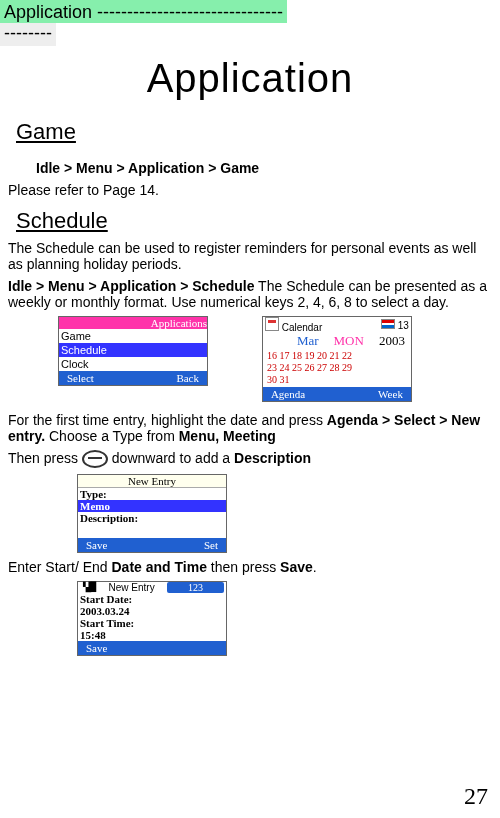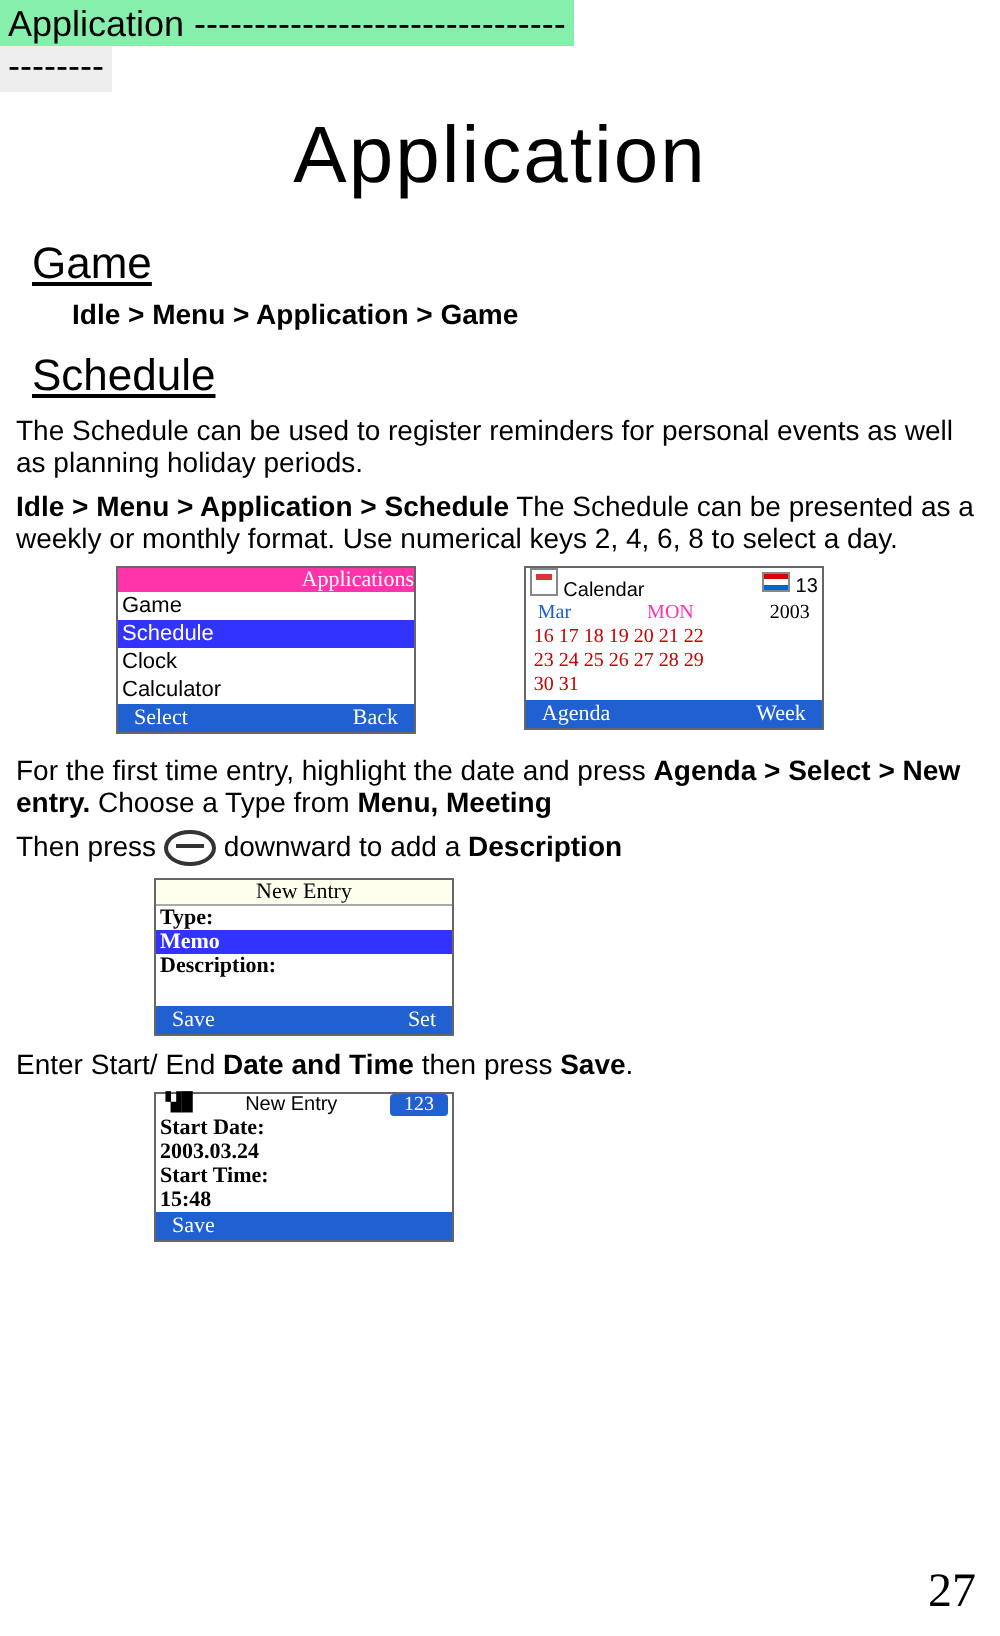--- a/index.html
+++ b/index.html
@@ -40,21 +40,21 @@
     font-family: Verdana, Geneva, sans-serif;
     font-size: 22px;
     text-decoration: underline;
     margin: 8px 0 0 8px;
   }
   .content {
     margin: 0 8px;
   }
   .breadcrumb {
     font-weight: bold;
-    margin-top: 4px;
+    margin-top: 15px;
     padding-left: 28px;
   }
   p {
     margin: 6px 0;
   }
   .mt10 { margin-top: 10px; }
   .bold { font-weight: bold; }
   .page-number {
     position: absolute;
     right: 12px;
@@ -103,22 +103,23 @@
     background: linear-gradient(to bottom, #d00 33%, #fff 33%, #fff 66%, #06c 66%);
     display: inline-block;
     border:1px solid #888;
   }
   .cal-icon { width:12px; height:12px; border:1px solid #888; display:inline-block; position:relative; }
   .cal-icon::before{content:"";position:absolute;left:2px;right:2px;top:2px;height:3px;background:#d33;}
   .cal-head {
     display: flex;
     justify-content: space-between;
     font-family: "Comic Sans MS", cursive;
-    font-size: 10px;
+    font-size: 13px;
     padding: 0 6px;
+    margin-left: 28px;
   }
   .cal-head-mar { color: #2060d0; }
   .cal-head-mon { color: #f3a; }
   .cal-grid {
     font-family: "Comic Sans MS", cursive;
     font-size: 10px;
     line-height: 12px;
     padding: 1px 4px;
     color: #c00;
   }
@@ -127,21 +128,21 @@
     text-align: center;
     font-family: "Comic Sans MS", cursive;
     font-size: 11px;
     border-bottom: 1px solid #aaa;
   }
   .entry-row { padding: 0 2px; font-weight:bold; font-family: "Comic Sans MS", cursive; font-size: 11px; }
   .entry-row-sel { background:#33f; color:#fff; }
   .entry-status { display:flex; justify-content:space-between; font-size:10px; padding:0 2px;}
   .entry-status .ant { font-family:monospace; font-size:9px; }
   .entry-status .sig { font-size:9px; }
-  .sig-box { background:#2060d0; color:#fff; padding:0 7px; font-family:"Comic Sans MS",cursive; font-size:10px; border-radius:2px; }
+  .sig-box { background:#2060d0; color:#fff; padding:0 21px; font-family:"Comic Sans MS",cursive; font-size:10px; border-radius:2px; }
   
   .nav-key {
     display:inline-block;
     width:22px; height:14px;
     border:2px solid #333;
     border-radius:50%;
     position:relative;
     vertical-align:middle;
   }
   .nav-key::before{content:"";position:absolute;left:4px;right:4px;top:5px;height:2px;background:#333;}
@@ -155,35 +156,35 @@
   <span class="running-header">Application -------------------------------</span><br>
   <span class="running-header-line2">--------</span>
 </div>
 
 <div class="page-title">Application</div>
 
 <div class="content">
 
   <div class="section-title">Game</div>
   <p class="breadcrumb">Idle &gt; Menu &gt; Application &gt; Game</p>
+  <p>Please refer to Page 14.</p>
 
   <div class="section-title mt10">Schedule</div>
   <p>The Schedule can be used to register reminders for personal events as well as planning holiday periods.</p>
   <p>
     <span class="bold">Idle &gt; Menu &gt; Application &gt; Schedule</span><span> The Schedule can be presented as a weekly or monthly format. Use numerical keys 2, 4, 6, 8 to select a day.</span>
   </p>
 
   <div class="figrow">
     <div class="phone">
       <div class="phone-title-mag">Applications</div>
       <div class="phone-list">
         <div>Game</div>
         <div class="sel">Schedule</div>
         <div>Clock</div>
-        <div>Calculator</div>
       </div>
       <div class="phone-soft-blue">
         <span>Select</span>
         <span>Back</span>
       </div>
     </div>
 
     <div class="phone">
       <div class="cal-top">
         <span><span class="cal-icon"></span> <span>Calendar</span></span>

